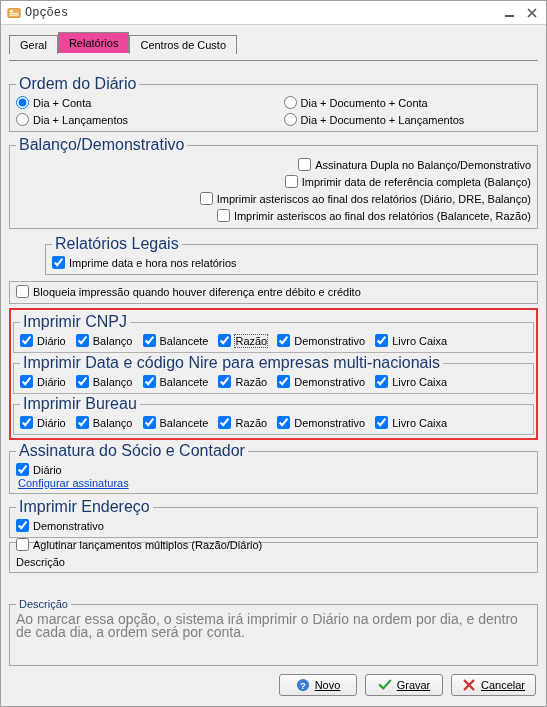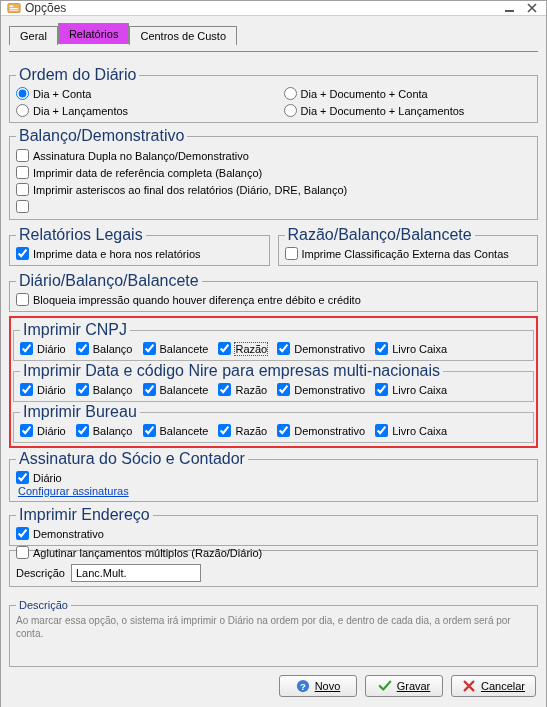--- a/index.html
+++ b/index.html
@@ -21,20 +21,21 @@
     display: flex;
     flex-direction: column;
   }
   .titlebar {
     height: 24px;
     background: #fff;
     border-bottom: 1px solid #d0d0d0;
     display: flex;
     align-items: center;
     padding: 0 6px;
+    font-family: Liberation Mono, monospace;
   }
   .titlebar .icon {
     width: 14px;
     height: 14px;
     margin-right: 4px;
   }
   .title-text { flex: 1; font-size: 12px; color: #333; }
   .winctl {
     width: 16px; height: 14px;
     display: inline-flex;
@@ -63,21 +64,21 @@
     border-bottom: none;
     padding: 3px 10px 3px 10px;
     background: #f0f0f0;
     font-size: 11px;
     margin-right: 0px;
     position: relative;
     top: 1px;
     cursor: default;
   }
   .tab.active {
-    background: #d946ef;
+    background: #ec4899;
     top: 0;
     padding-top: 4px;
     padding-bottom: 4px;
     z-index: 2;
   }
   .tabline {
     border-top: 1px solid #888;
     margin-top: -1px;
   }
   .panel {
@@ -89,37 +90,37 @@
     border: 1px solid #a8a8a8;
     margin: 2px 0 4px 0;
     padding: 2px 6px 4px 6px;
     position: relative;
   }
   fieldset legend {
     font-size: 16px;
     color: #1a3a6e;
     padding: 0 3px;
   }
-  .twocol { display: flex; gap: 8px; }
+  .twocol { display: flex; gap: 8px; margin-left: 36px; }
   .twocol > * { flex: 1; }
   .radio-grid {
     display: grid;
     grid-template-columns: 1fr 1fr;
     gap: 2px 20px;
   }
   .radio-item, .check-item {
     display: flex;
     align-items: center;
     gap: 4px;
     padding: 1px 0;
     white-space: nowrap;
   }
   .radio-item label, .check-item label { cursor: default; }
   .check-item label.dotted { outline: 1px dotted #555; }
-  .checklist .check-item { padding: 2px 0; }
+  .checklist .check-item { padding: 2px 0; justify-content: flex-end; }
   .check-row {
     display: flex;
     gap: 10px;
     flex-wrap: nowrap;
   }
   .check-row .check-item { min-width: 0; }
   .hl { border: 2px solid #e63232; padding: 2px; margin: 2px 0; }
   .hl fieldset { margin: 1px 0; border-color:#b0b0b0;}
   .link { color: #0645cc; text-decoration: underline; cursor: pointer; }
   .desc-input-row {
@@ -152,21 +153,21 @@
     position: relative;
     top: -9px;
     background: #f0f0f0;
     display: inline-block;
     padding: 0 3px;
     color: #1a3a6e;
     font-size: 11px;
   }
   .desc-text {
     color: #808080;
-    font-size: 10px;
+    font-size: 14px;
     line-height: 13px;
     margin-top: -6px;
   }
   .button-row {
     display: flex;
     justify-content: flex-end;
     gap: 8px;
     padding: 8px 2px 2px 2px;
   }
   .btn {
@@ -257,42 +258,35 @@
         <div class="check-item">
             <input type="checkbox" style="">
             <label>Imprimir data de referência completa (Balanço)</label>
           </div>
         <div class="check-item">
             <input type="checkbox" style="">
             <label>Imprimir asteriscos ao final dos relatórios (Diário, DRE, Balanço)</label>
           </div>
         <div class="check-item">
             <input type="checkbox" style="">
+            <label>Imprimir asteriscos ao final dos relatórios (Balancete, Razão)</label>
           </div>
       </fieldset>
 
       <div class="twocol">
         <fieldset>
           <legend>Relatórios Legais</legend>
           <div class="check-item">
               <input type="checkbox" checked="" style="">
               <label>Imprime data e hora nos relatórios</label>
             </div>
         </fieldset>
-        <fieldset>
-          <legend>Razão/Balanço/Balancete</legend>
-          <div class="check-item">
-              <input type="checkbox" style="">
-              <label>Imprime Classificação Externa das Contas</label>
-            </div>
-        </fieldset>
       </div>
 
       <fieldset>
-        <legend>Diário/Balanço/Balancete</legend>
         <div class="check-item">
             <input type="checkbox" style="">
             <label>Bloqueia impressão quando houver diferença entre débito e crédito</label>
           </div>
       </fieldset>
 
       <div class="hl">
         <fieldset>
           <legend>Imprimir CNPJ</legend>
           <div class="check-row">
@@ -399,21 +393,20 @@
           </div>
       </fieldset>
 
       <fieldset>
         <div class="check-item" style="margin-top:-8px;">
             <input type="checkbox" style="">
             <label>Aglutinar lançamentos múltiplos (Razão/Diário)</label>
           </div>
         <div class="desc-input-row">
           <span>Descrição</span>
-          <input class="text-input" type="text" value="Lanc.Mult." style="">
         </div>
       </fieldset>
 
     </div>
 
     <div class="bottom-section">
       <div class="desc-box">
         <span class="legend">Descrição</span>
         <div class="desc-text">Ao marcar essa opção, o sistema irá imprimir o Diário na ordem por dia, e dentro de cada dia, a ordem será por conta.</div>
       </div>

